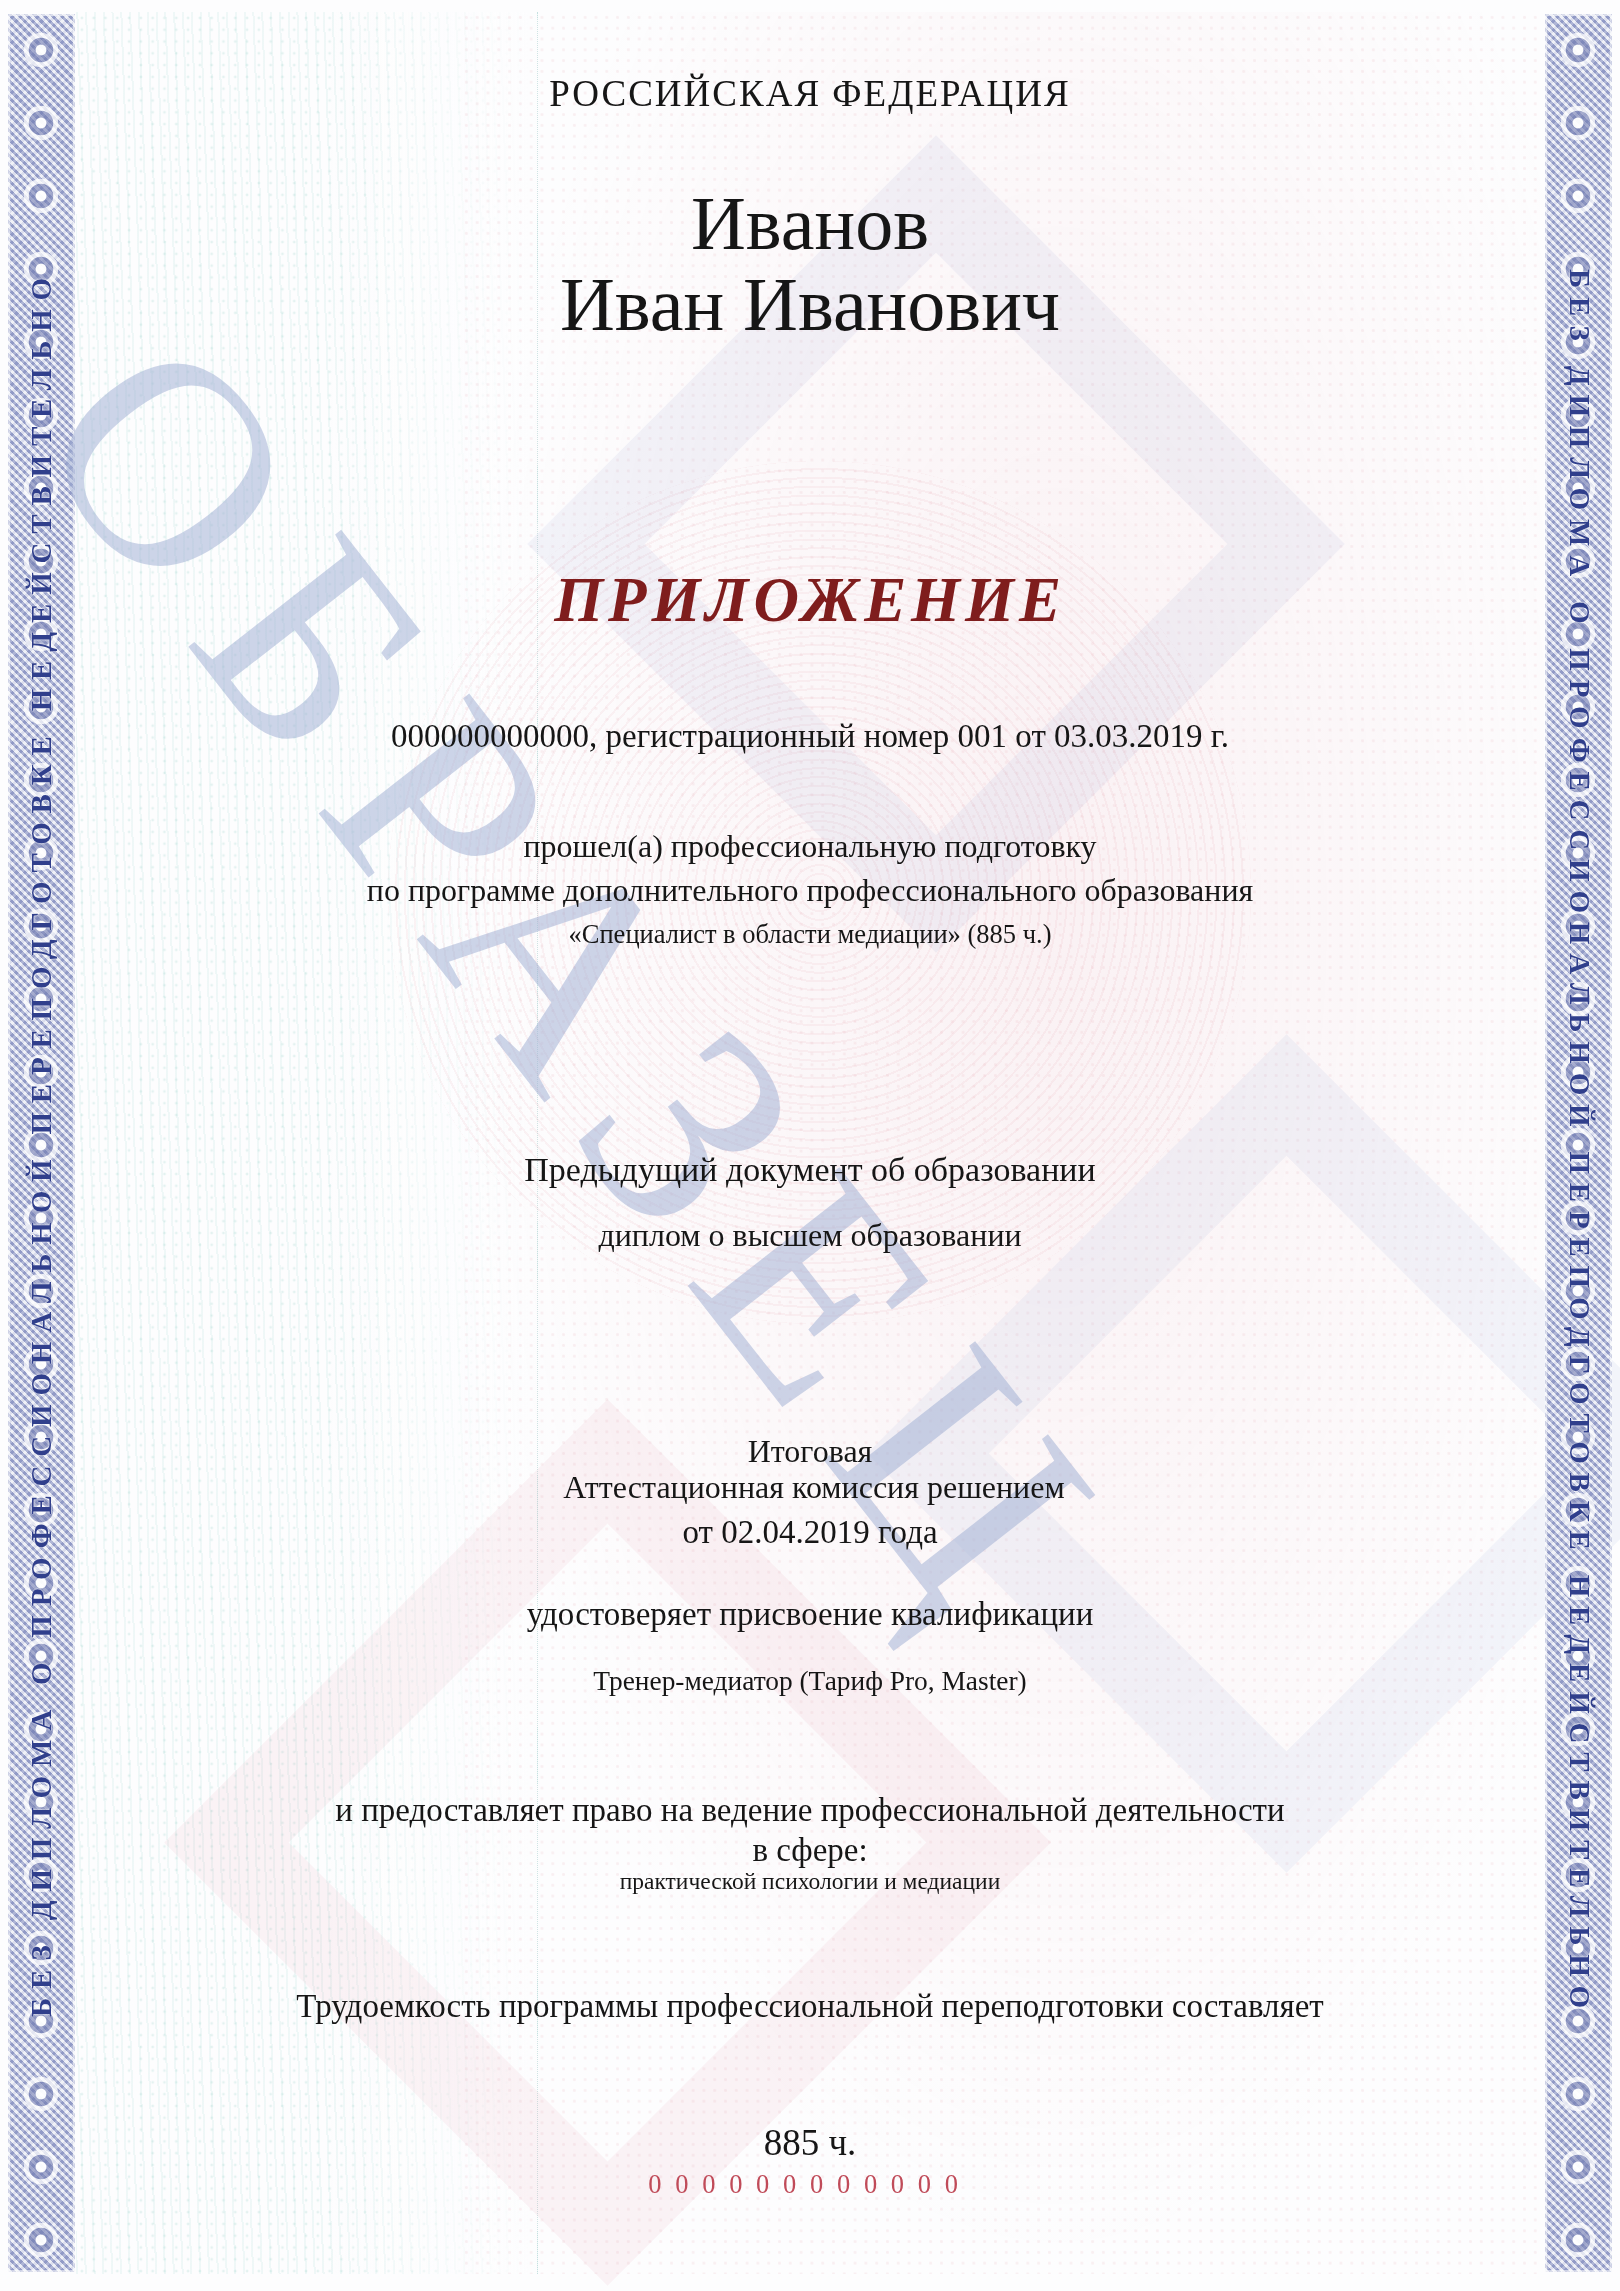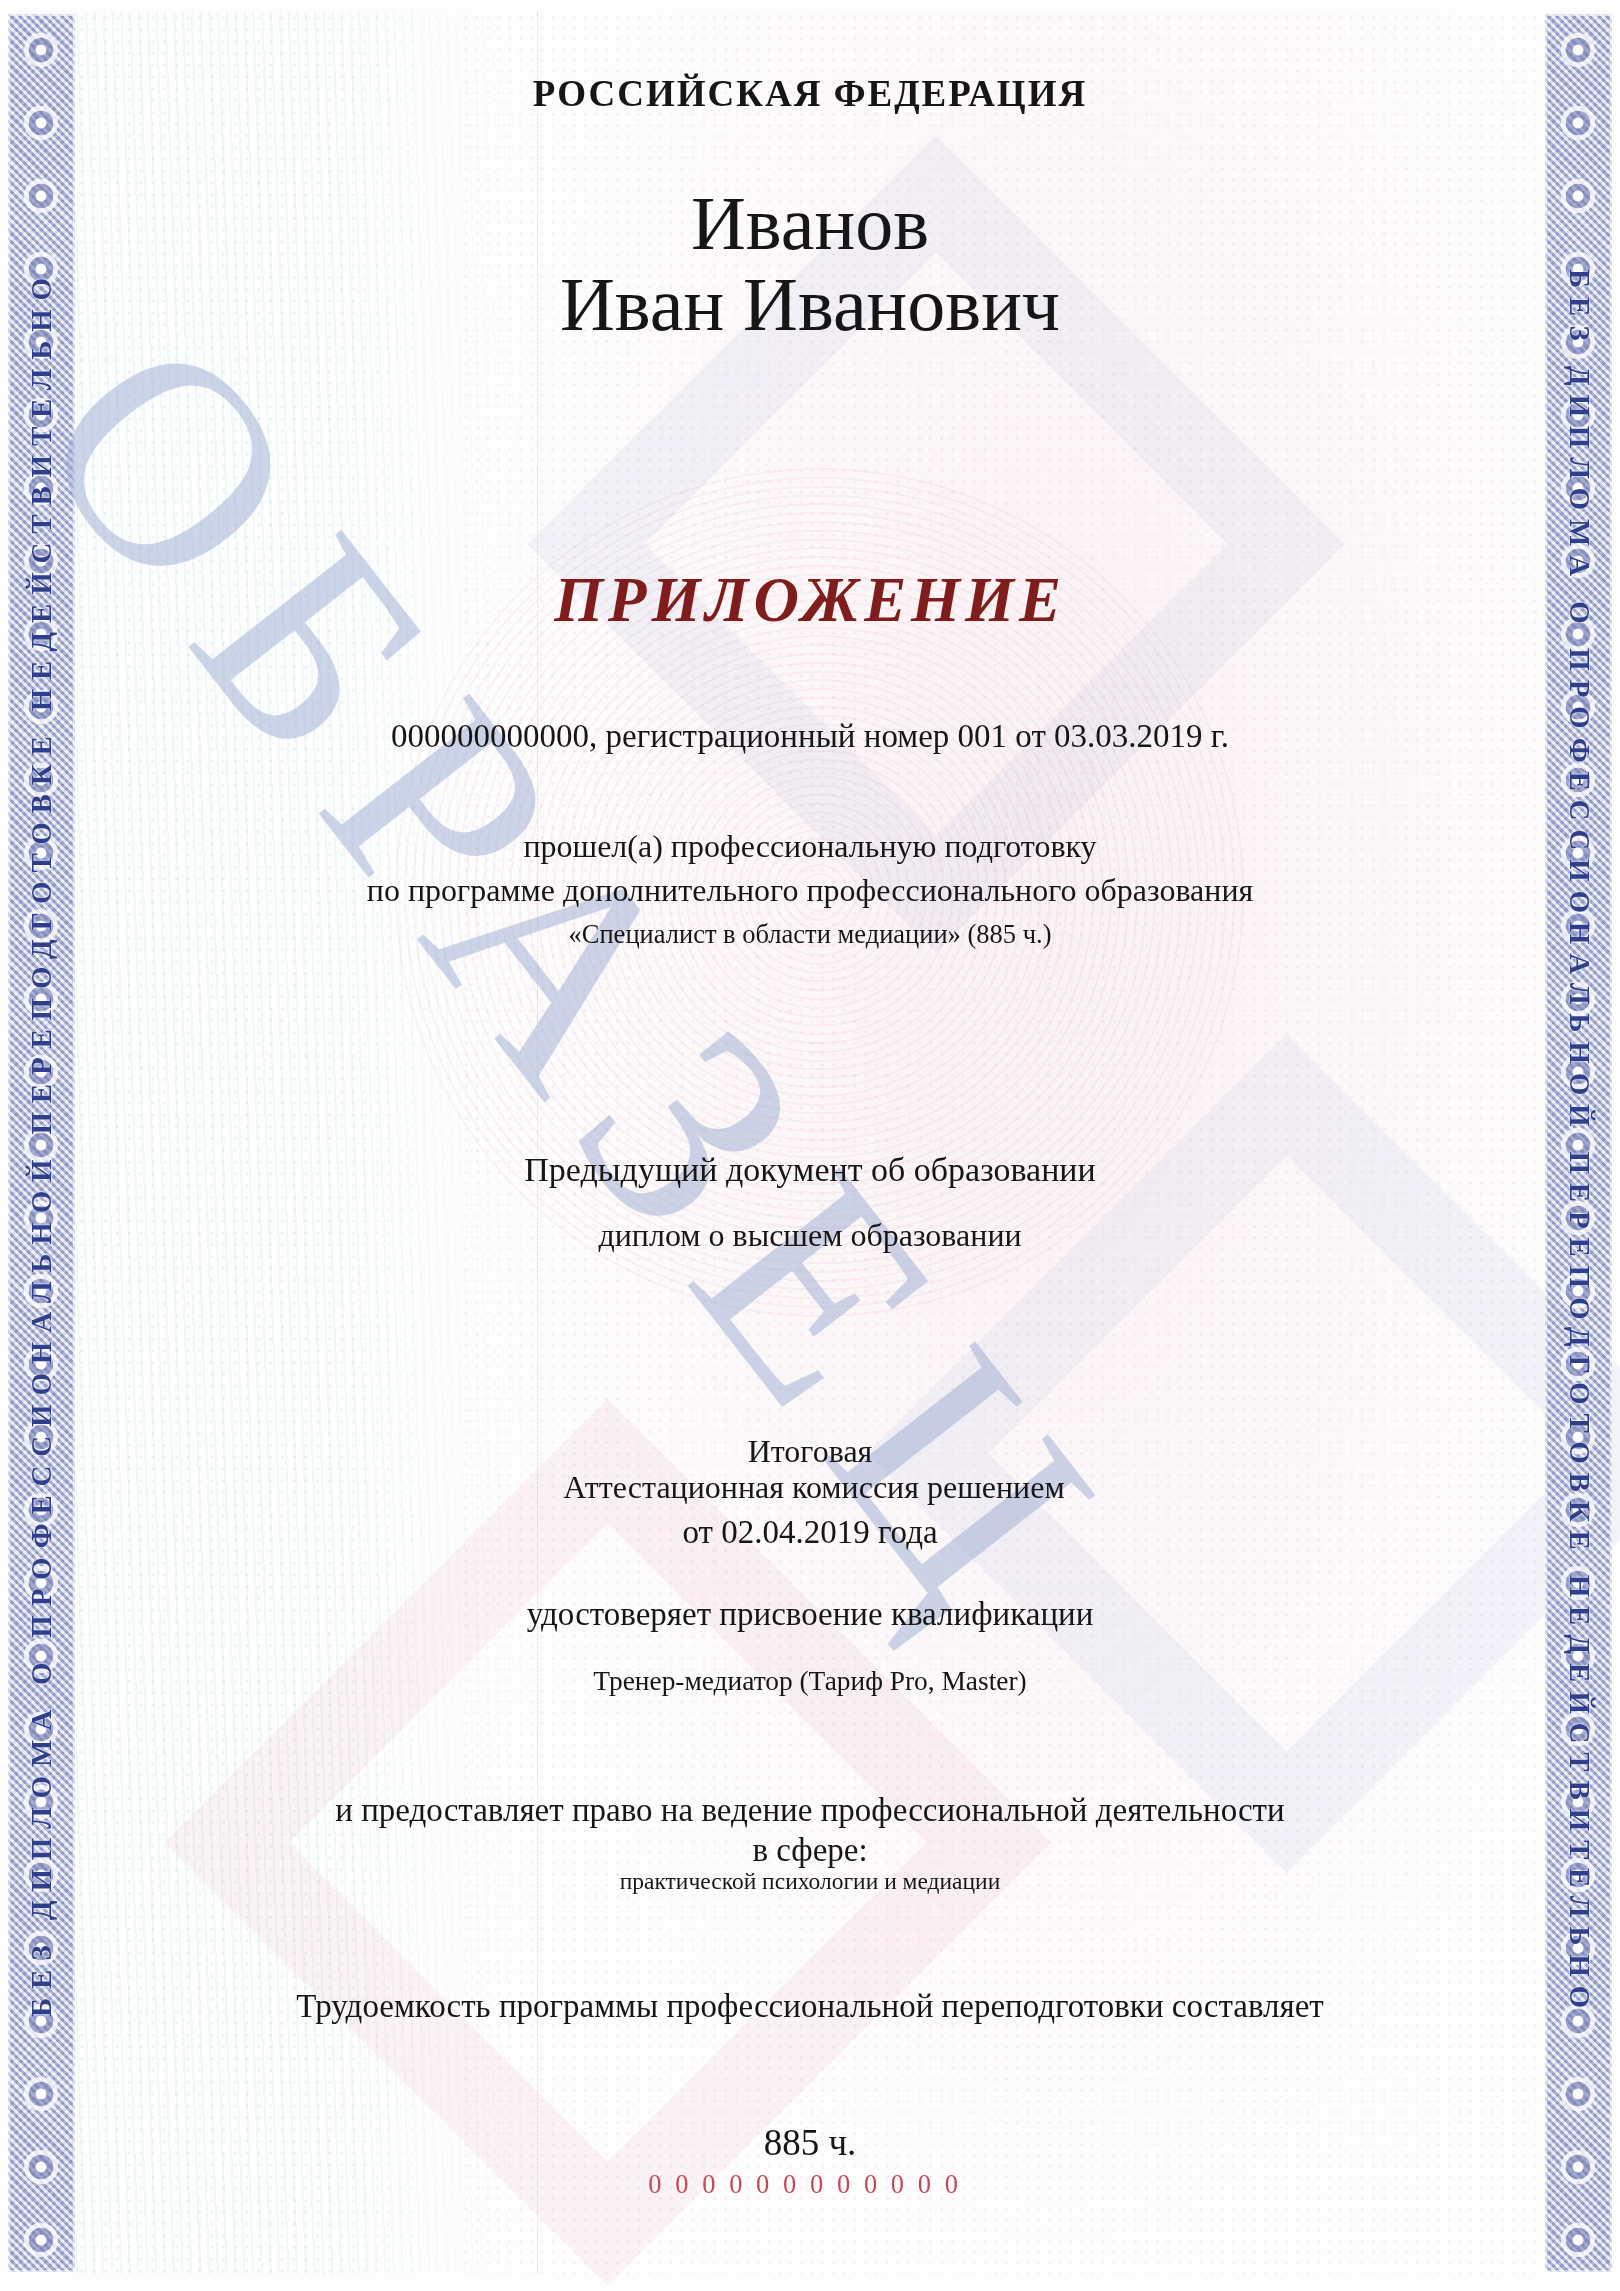--- a/index.html
+++ b/index.html
@@ -63,21 +63,21 @@
   
   .watermark{
     position:absolute;left:221px;top:289px;
     transform:rotate(52deg);transform-origin:0 0;
     font-size:294px;letter-spacing:41px;line-height:1;
     color:rgba(160,174,210,.52);white-space:nowrap;
     pointer-events:none;
   }
   
   .line{position:absolute;left:93px;right:93px;text-align:center;line-height:1.25;}
-  .t-header {top:71px;  font-size:37px;letter-spacing:2px;font-weight:bold;}
+  .t-header {top:71px;  font-size:37px;letter-spacing:2px;}
   .t-name1  {top:176px; font-size:76px;}
   .t-name2  {top:257px; font-size:76px;}
   .t-title  {top:561px; font-size:63px;font-weight:bold;color:#7f1d1d;letter-spacing:4.9px;font-style:italic;}
   .t-subtitle{top:663px;font-size:33px;font-weight:bold;color:#2c2f6d;letter-spacing:1px;}
   .t-serial {top:716px; font-size:33px;}
   .t-tr1    {top:826px; font-size:32px;}
   .t-tr2    {top:870px; font-size:32px;}
   .t-program{top:918px; font-size:26.5px;}
   .t-prevlab{top:1149px;font-size:34px;}
   .t-prevval{top:1215px;font-size:32px;}

